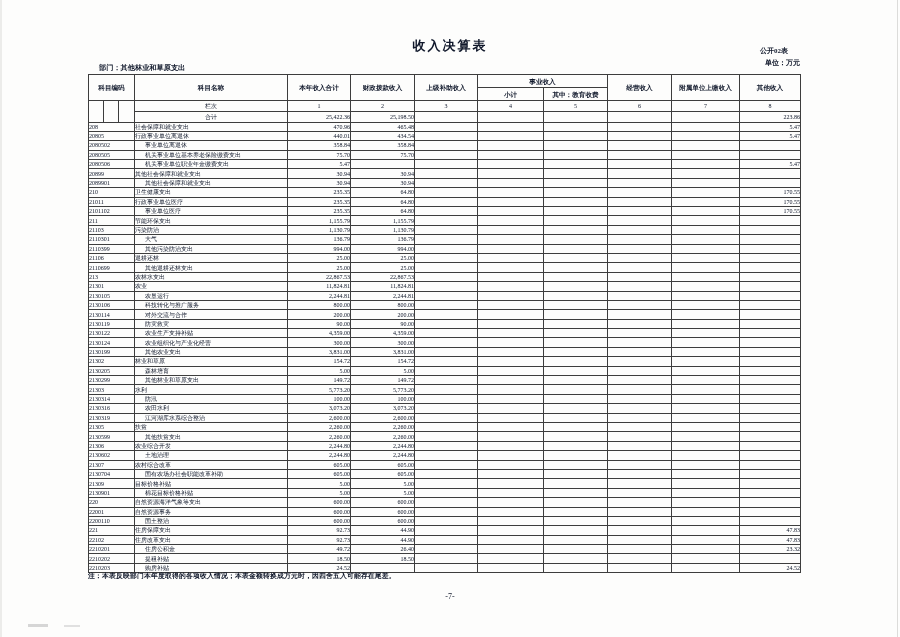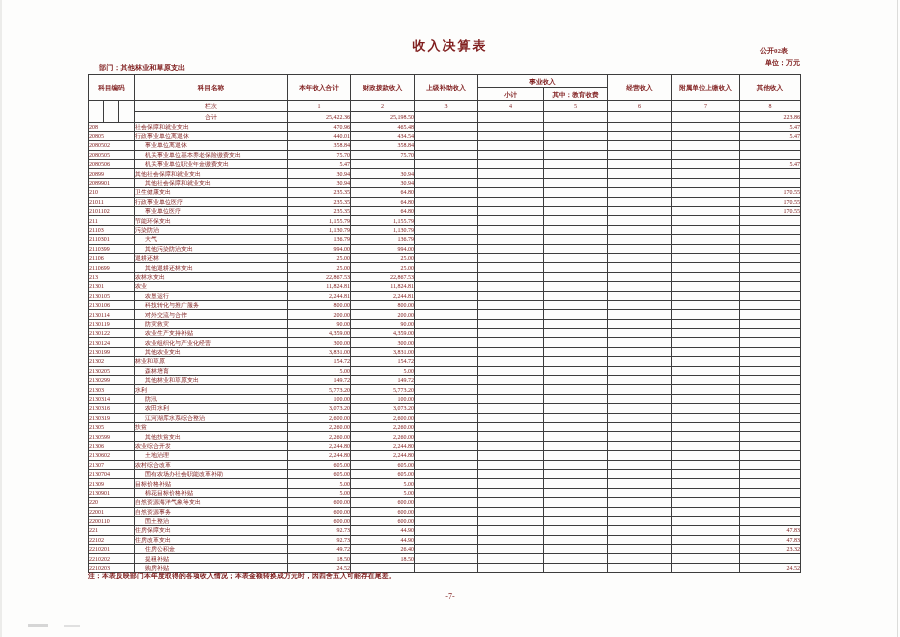--- a/index.html
+++ b/index.html
@@ -1,18 +1,18 @@
 <!DOCTYPE html>
 <html><head>
 <meta charset="utf-8">
 <style>
   html,body{margin:0;padding:0;background:#ffffff;}
   .page{
     position:relative;width:900px;height:637px;background:#fdfdfc;
-    font-family:"Liberation Serif","DejaVu Serif",serif;color:#7f1d1d;
+    font-family:"Liberation Serif","DejaVu Serif",serif;color:#0f172a;
     overflow:hidden;outline:1px solid #e6e6e4;
   }
   .page-title{
     position:absolute;left:0;top:37px;width:900px;text-align:center;
     font-size:13px;font-weight:bold;letter-spacing:2px;
   }
   .form-code{
     position:absolute;right:112px;top:46px;font-size:7px;font-weight:bold;text-align:right;
   }
   .unit-label{

